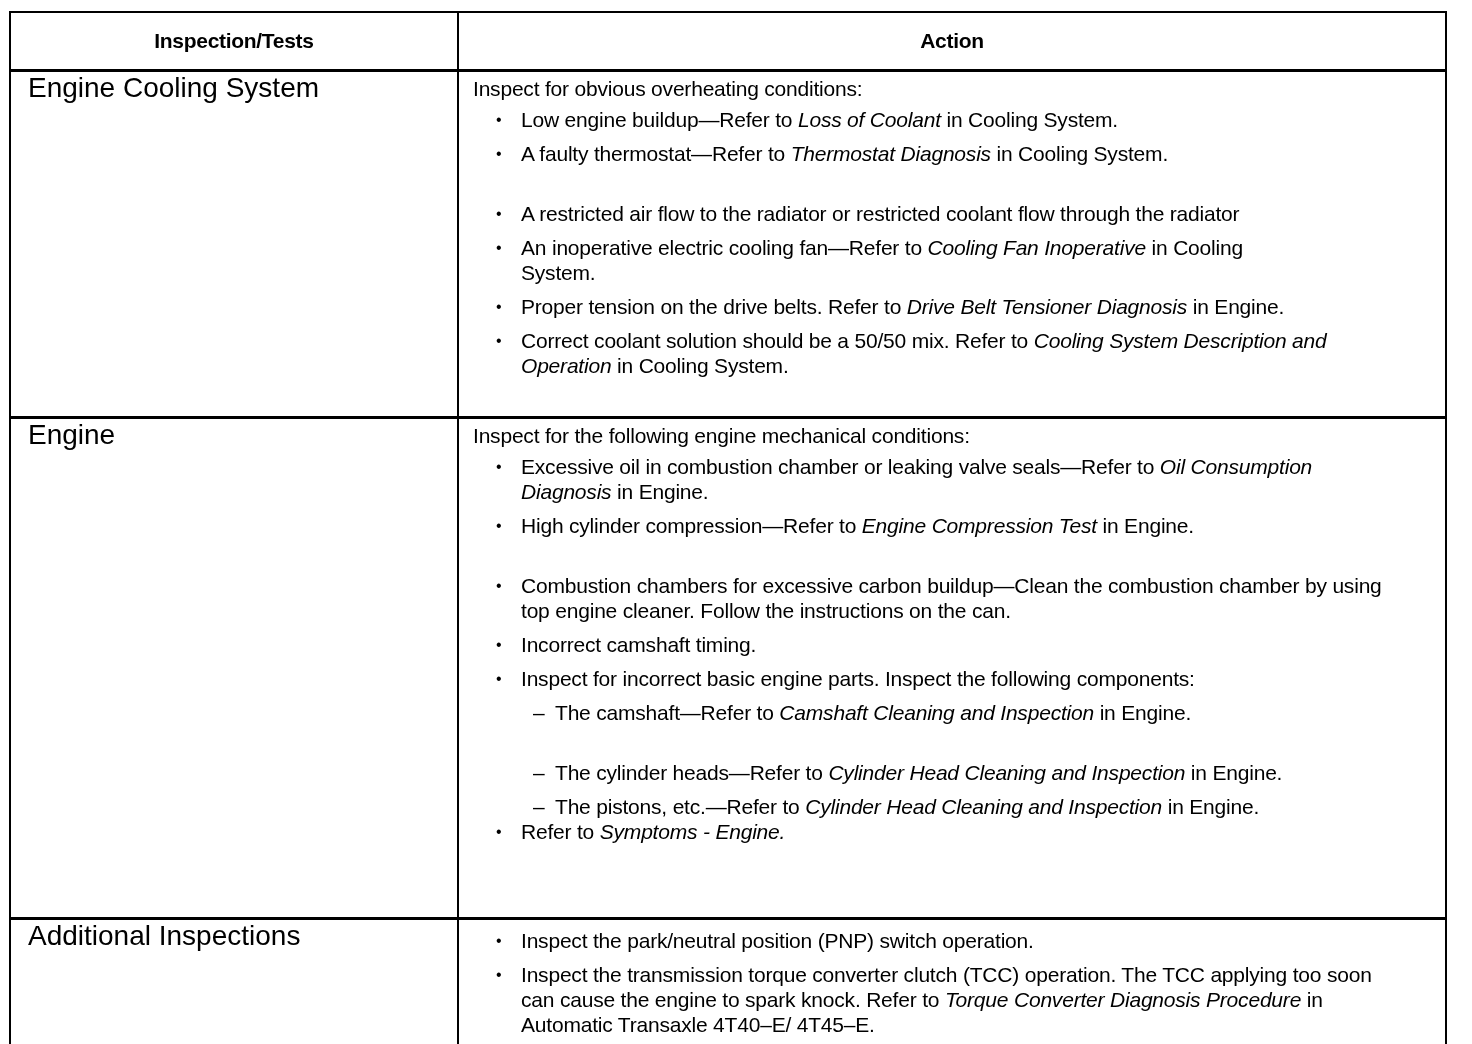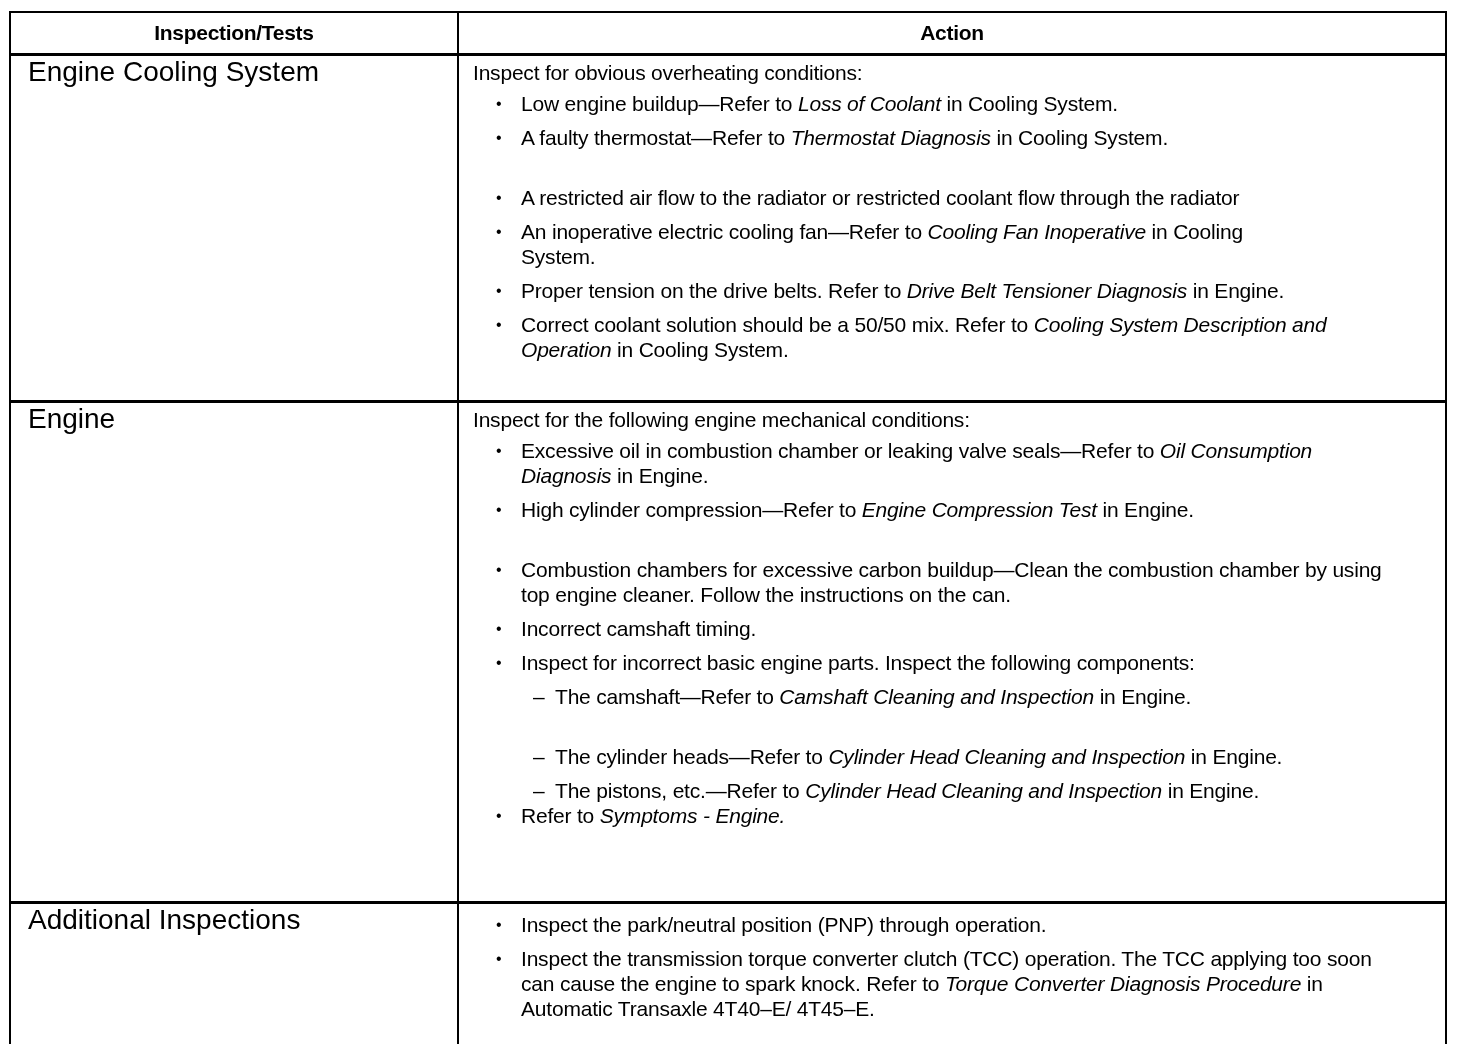--- a/index.html
+++ b/index.html
@@ -10,21 +10,21 @@
     }
     .doc-table {
       position: absolute; left: 9px; top: 11px;
       width: 1438px;
       border-collapse: collapse;
       table-layout: fixed;
     }
     .doc-table th, .doc-table td {
       border: 2px solid #000;
       vertical-align: top;
-      padding: 4px;
+      padding: 12px;
     }
     .doc-table thead th {
       font-weight: bold;
       font-size: 21px;
       height: 32px;
       text-align: center;
       vertical-align: middle;
       letter-spacing: -0.3px;
       border-bottom: 3px solid #000;
     }
@@ -164,21 +164,21 @@
         </ul>
       </td>
     </tr>
 
     <tr class="row-additional">
       <td class="cell-left">Additional Inspections</td>
       <td class="cell-right" style="padding-top:8px !important;">
         <ul class="bullets">
           <li>
             <span class="bullet-dot">•</span>
-            <span>Inspect the park/neutral position (PNP) through operation.</span>
+            <span>Inspect the park/neutral position (PNP) switch operation.</span>
           </li>
           <li style="padding-right:60px;">
             <span class="bullet-dot">•</span>
             <span>Inspect the transmission torque converter clutch (TCC) operation. The TCC applying too soon can cause the engine to spark knock. Refer to </span><span class="ref">Torque Converter Diagnosis Procedure</span><span> in Automatic Transaxle 4T40–E/ 4T45–E.</span>
           </li>
         </ul>
       </td>
     </tr>
   </tbody>
 </table>

